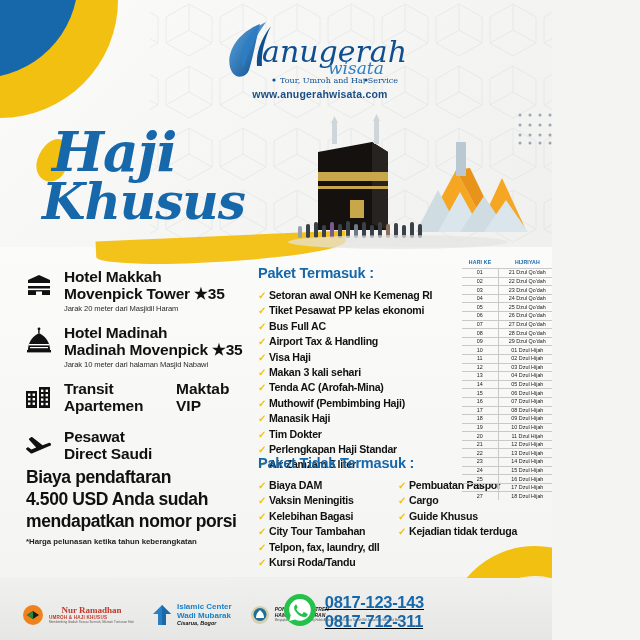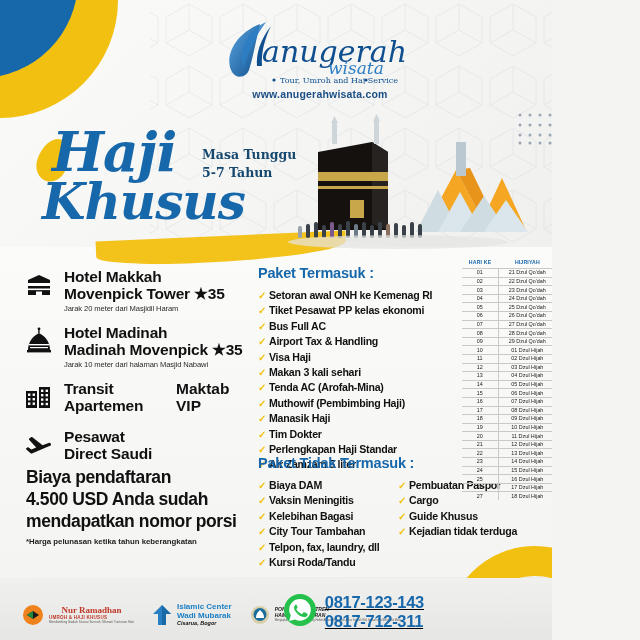--- a/index.html
+++ b/index.html
@@ -265,24 +265,20 @@
         <text x="64" y="64.5" font-family="DejaVu Serif, serif" font-size="8" fill="#0f4f8f">Tour, Umroh and Haj Service</text>
       </svg>
       <div class="logo-url">www.anugerahwisata.com</div>
     </div>
   </div>
 
   <div class="hero-title">
     <div class="hero-haji">Haji</div>
     <div class="hero-khusus">Khusus</div>
   </div>
-  <div class="hero-sub">
-    <div>Masa Tunggu</div>
-    <div>5-7 Tahun</div>
-  </div>
 
   <svg class="kaaba-art" width="240" height="140" viewBox="0 0 240 140">
 
     <g>
       <path d="M136 118 L168 58 L200 118 Z" fill="#f5a623"></path>
       <path d="M168 58 L200 118 L212 118 L182 56 Z" fill="#e8941a"></path>
       <path d="M190 118 L214 66 L238 118 Z" fill="#f5a623"></path>
       <path d="M128 120 L150 78 L172 120 Z" fill="#cfdce2"></path>
       <path d="M150 120 L172 80 L194 120 Z" fill="#dbe6ec"></path>
       <path d="M172 120 L196 84 L220 120 Z" fill="#cfdce2"></path>

